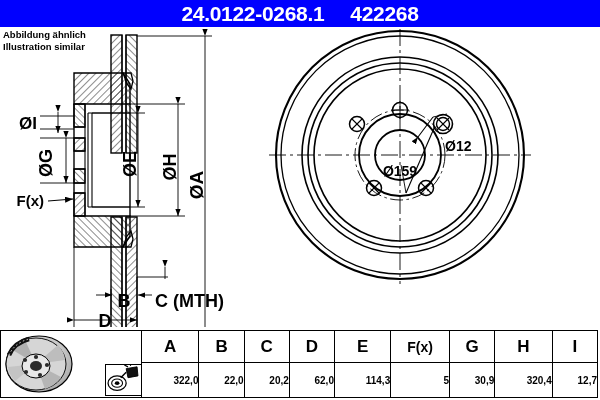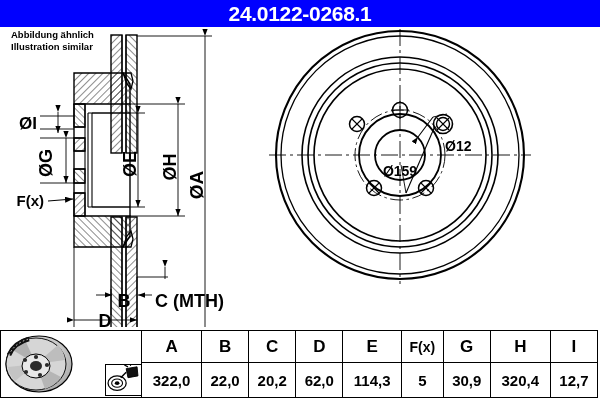--- a/index.html
+++ b/index.html
@@ -21,56 +21,57 @@
     display:flex; align-items:center; justify-content:center; gap:26px;
   }
   .header span {
     color:#ffffff; font-weight:bold; font-size:21px; letter-spacing:-0.3px;
     font-family:"Liberation Sans", sans-serif;
   }
 
   
   .note {
     position:absolute; left:3px; top:29px; width:160px;
-    font-size:9.5px; font-weight:bold; line-height:11.5px;margin-left:8px;
+    font-size:9.5px; font-weight:bold; line-height:11.5px;
   }
 
   
   .draw { position:absolute; left:0; top:27px; width:600px; height:300px; }
 
   
   .tablewrap {
     position:absolute; left:0px; top:330px; width:598px; height:68px;
   }
   table.spec {
     border-collapse:collapse; width:100%; height:100%;
     font-family:"Liberation Sans", sans-serif;
   }
   table.spec td, table.spec th {
     border:1.6px solid #000; text-align:center; vertical-align:middle;
     font-weight:bold; padding:0;
   }
   table.spec th { font-size:17px; height:32px; }
-  table.spec td.val { font-size:15px; height:34px; }
+  table.spec td.val { font-size:10px; height:34px;text-align:right; }
   .iconcell { width:141px; border:1.6px solid #000; position:relative; padding:0; }
 
   
   .disc-photo { position:absolute; left:2px; top:2px; width:72px; height:62px; }
   .tool-photo { position:absolute; left:104px; top:33px; width:37px; height:32px;
                 border:1.5px solid #000; background:#fff; overflow:hidden; }
 
   svg { display:block; }
 </style>
 </head>
 <body>
 
 <div id="page">
 
   <div class="header">
     <span>24.0122-0268.1</span>
+    <span>422268</span>
   </div>
 
   <div class="note">
     <div>Abbildung ähnlich</div>
     <div>Illustration similar</div>
   </div>
 
   <div class="draw">
     <svg width="600" height="300" viewBox="0 0 600 300">
       <defs>

